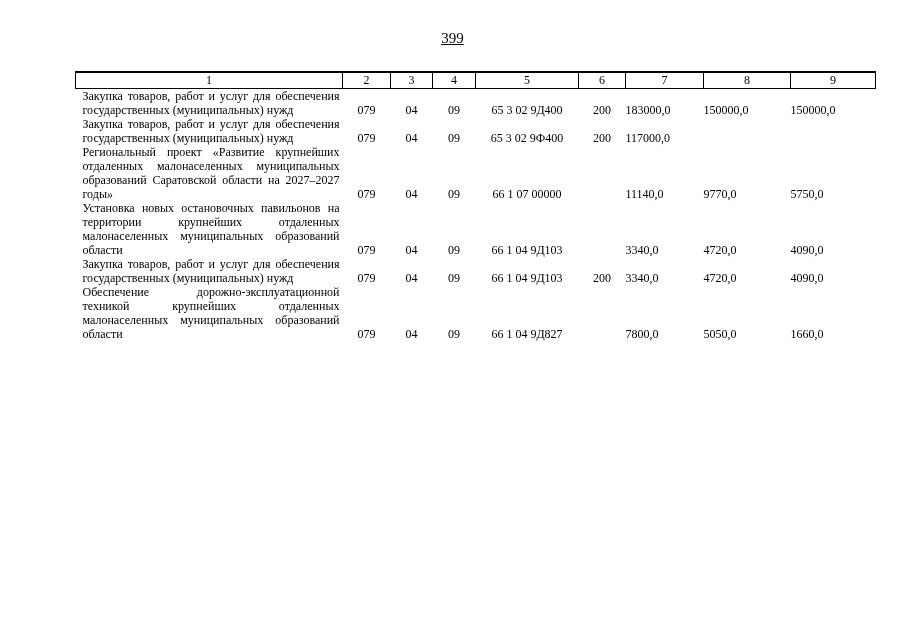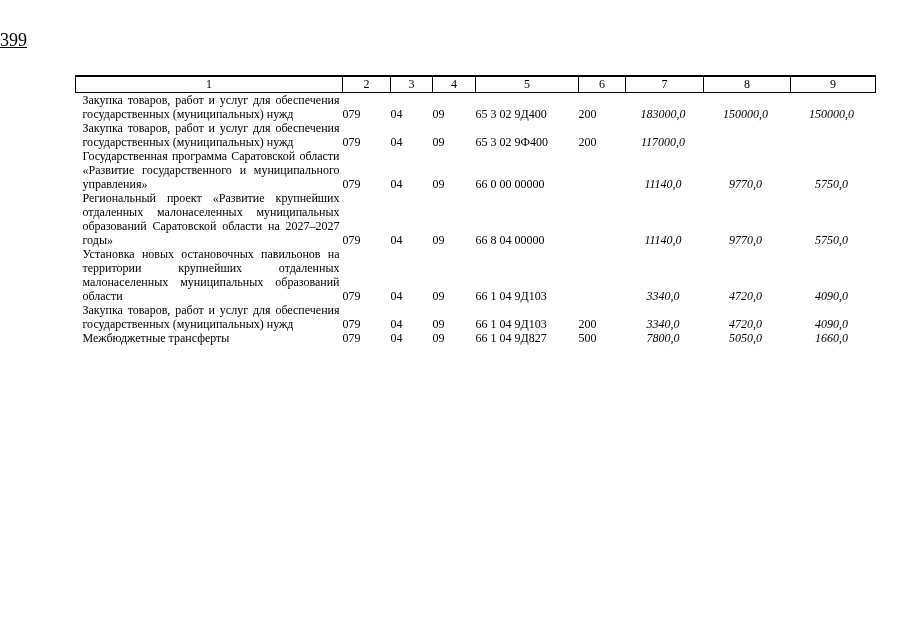--- a/index.html
+++ b/index.html
@@ -7,22 +7,22 @@
     width: 905px;
     height: 640px;
     background: #ffffff;
     color: #000000;
     font-family: "Liberation Serif", "DejaVu Serif", serif;
     overflow: hidden;
     position: relative;
   }
   .page-number {
     padding-top: 30px;
-    text-align: left;
-    font-size: 18px;
+    text-align: center;
+    font-size: 15px;
     text-decoration: underline;
   }
   table.budget {
     border-collapse: collapse;
     table-layout: fixed;
     width: 800px;
     margin: 24px 0 0 75px;
     font-size: 12px;
     line-height: 14px;
   }
@@ -38,22 +38,22 @@
   tbody td {
     vertical-align: bottom;
     padding: 0;
   }
   td.desc {
     text-align: justify;
     padding-left: 7px;
     padding-right: 3px;
     margin-left: 32px;
   }
-  td.ctr { text-align: left; }
-  td.amt { text-align: center; padding-right: 3px; font-style: italic; }
+  td.ctr { text-align: center; }
+  td.amt { text-align: left; padding-right: 3px; }
 </style>
 </head>
 <body>
 
 <div class="page">
   <div class="page-number">399</div>
 
   <table class="budget">
     <colgroup>
       <col style="width:267px">
@@ -96,36 +96,25 @@
           <td class="ctr">079</td>
           <td class="ctr">04</td>
           <td class="ctr">09</td>
           <td class="ctr">65 3 02 9Ф400</td>
           <td class="ctr">200</td>
           <td class="amt">117000,0</td>
           <td class="amt"></td>
           <td class="amt"></td>
         </tr>
         <tr>
-          <td class="desc">Государственная программа Саратовской области «Развитие государственного и муниципального управления»</td>
-          <td class="ctr">079</td>
-          <td class="ctr">04</td>
-          <td class="ctr">09</td>
-          <td class="ctr">66 0 00 00000</td>
-          <td class="ctr"></td>
-          <td class="amt">11140,0</td>
-          <td class="amt">9770,0</td>
-          <td class="amt">5750,0</td>
-        </tr>
-        <tr>
           <td class="desc">Региональный проект «Развитие крупнейших отдаленных малонаселенных муниципальных образований Саратовской области на 2027–2027 годы»</td>
           <td class="ctr">079</td>
           <td class="ctr">04</td>
           <td class="ctr">09</td>
-          <td class="ctr">66 8 04 00000</td>
+          <td class="ctr">66 1 07 00000</td>
           <td class="ctr"></td>
           <td class="amt">11140,0</td>
           <td class="amt">9770,0</td>
           <td class="amt">5750,0</td>
         </tr>
         <tr>
           <td class="desc">Установка новых остановочных павильонов на территории крупнейших отдаленных малонаселенных муниципальных образований области</td>
           <td class="ctr">079</td>
           <td class="ctr">04</td>
           <td class="ctr">09</td>
@@ -140,25 +129,25 @@
           <td class="ctr">079</td>
           <td class="ctr">04</td>
           <td class="ctr">09</td>
           <td class="ctr">66 1 04 9Д103</td>
           <td class="ctr">200</td>
           <td class="amt">3340,0</td>
           <td class="amt">4720,0</td>
           <td class="amt">4090,0</td>
         </tr>
         <tr>
-          <td class="desc">Межбюджетные трансферты</td>
+          <td class="desc">Обеспечение дорожно-эксплуатационной техникой крупнейших отдаленных малонаселенных муниципальных образований области</td>
           <td class="ctr">079</td>
           <td class="ctr">04</td>
           <td class="ctr">09</td>
           <td class="ctr">66 1 04 9Д827</td>
-          <td class="ctr">500</td>
+          <td class="ctr"></td>
           <td class="amt">7800,0</td>
           <td class="amt">5050,0</td>
           <td class="amt">1660,0</td>
         </tr>
       </tbody>
   </table>
 </div>
 
 </body></html>

